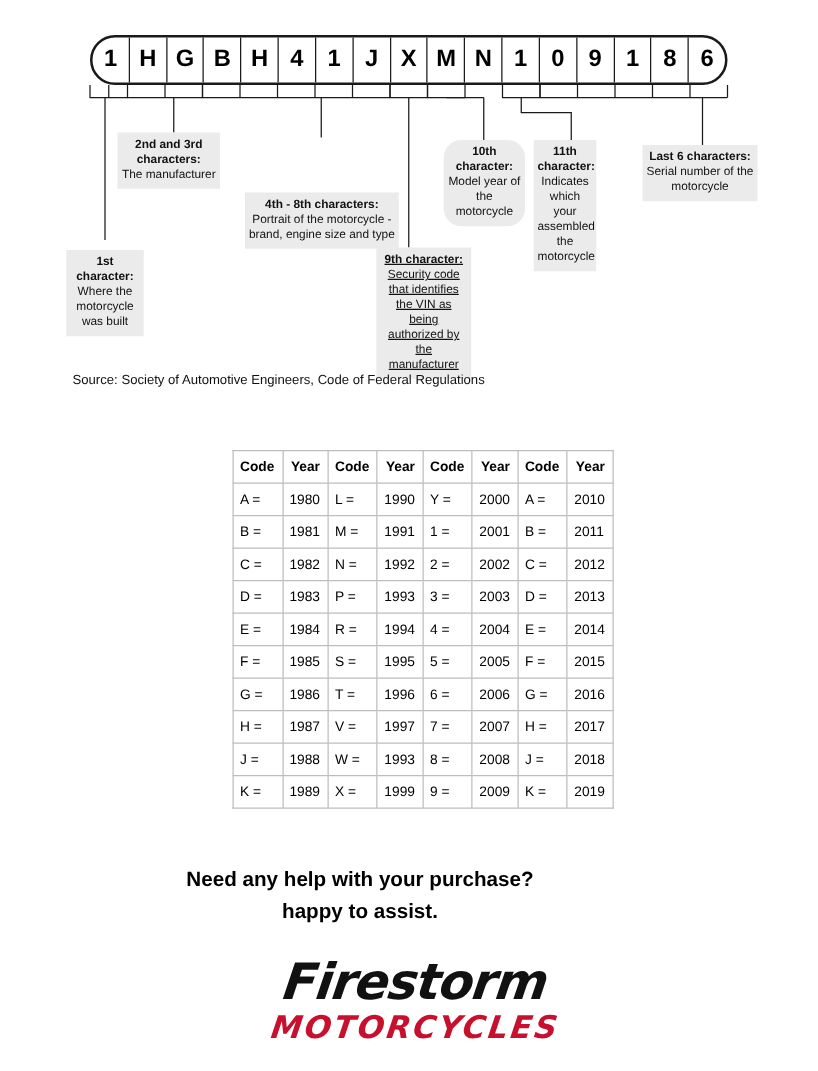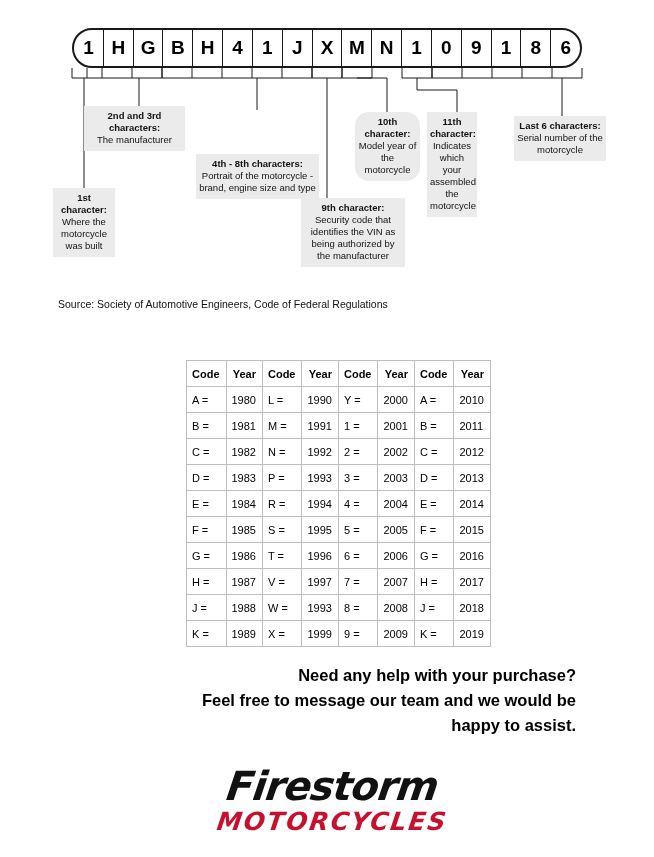--- a/index.html
+++ b/index.html
@@ -55,27 +55,27 @@
     position: absolute;
     background: #ebebeb;
     color: #111111;
     font-size: 9.5px;
     line-height: 12px;
     text-align: center;
     padding: 4px 3px 5px 3px;
   }
   .callout .ttl { font-weight: bold; display: block; }
 
-  #c1 { left: 53px;  top: 188px; width: 62px; }
-  #c2 { left: 84px;  top: 106px; width: 101px; }
+  #c1 { left: 53px;  top: 200px; width: 62px; }
+  #c2 { left: 94px;  top: 106px; width: 82px; }
   #c3 { left: 196px; top: 110px; width: 123px; margin-top: 44px; }
   #c4 { left: 355px; top: 112px; width: 65px; border-radius: 14px; }
   #c5 { left: 427px; top: 112px; width: 50px; }
   #c6 { left: 514px; top: 116px; width: 92px; }
-  #c9 { left: 301px; top: 198px; width: 104px; }
+  #c9 { left: 301px; top: 198px; width: 76px; text-decoration: underline; }
 
   
   #source {
     position: absolute;
     left: 58px;
     top: 298px;
     font-size: 10.5px;
     color: #111;
   }
 
@@ -102,23 +102,23 @@
     font-size: 11px;
     text-align: right;
   }
   table.codes td.code { width: 37px; }
   table.codes td.year { width: 33px; }
 
   
   #help {
     position: absolute;
     left: 0;
-    top: 663px;
+    top: 692px;
     width: 576px;
-    text-align: right;
+    text-align: center;
     font-size: 16.5px;
     font-weight: bold;
     line-height: 25px;
     color: #000;
   }
 
   
   #logo {
     position: absolute;
     left: 160px;
@@ -372,21 +372,20 @@
           <td class="year">2009</td>
           <td class="code">K =</td>
           <td class="year">2019</td>
         </tr>
       </tbody>
     </table>
   </div>
 
   <div id="help">
     <div>Need any help with your purchase?</div>
-    <div>Feel free to message our team and we would be</div>
     <div>happy to assist.</div>
   </div>
 
   <div id="logo">
     <div id="logo-text-1">Firestorm</div>
     <div id="logo-text-2">MOTORCYCLES</div>
   </div>
 
 </div>
 

